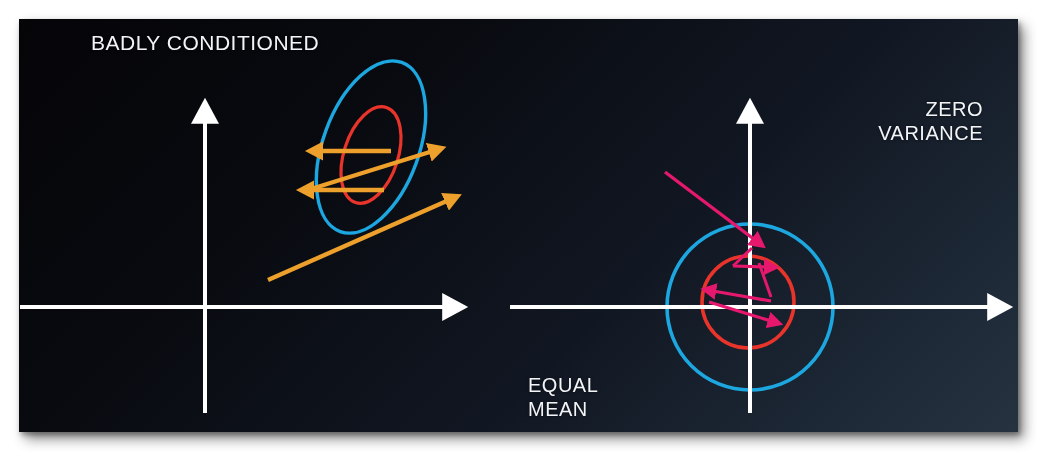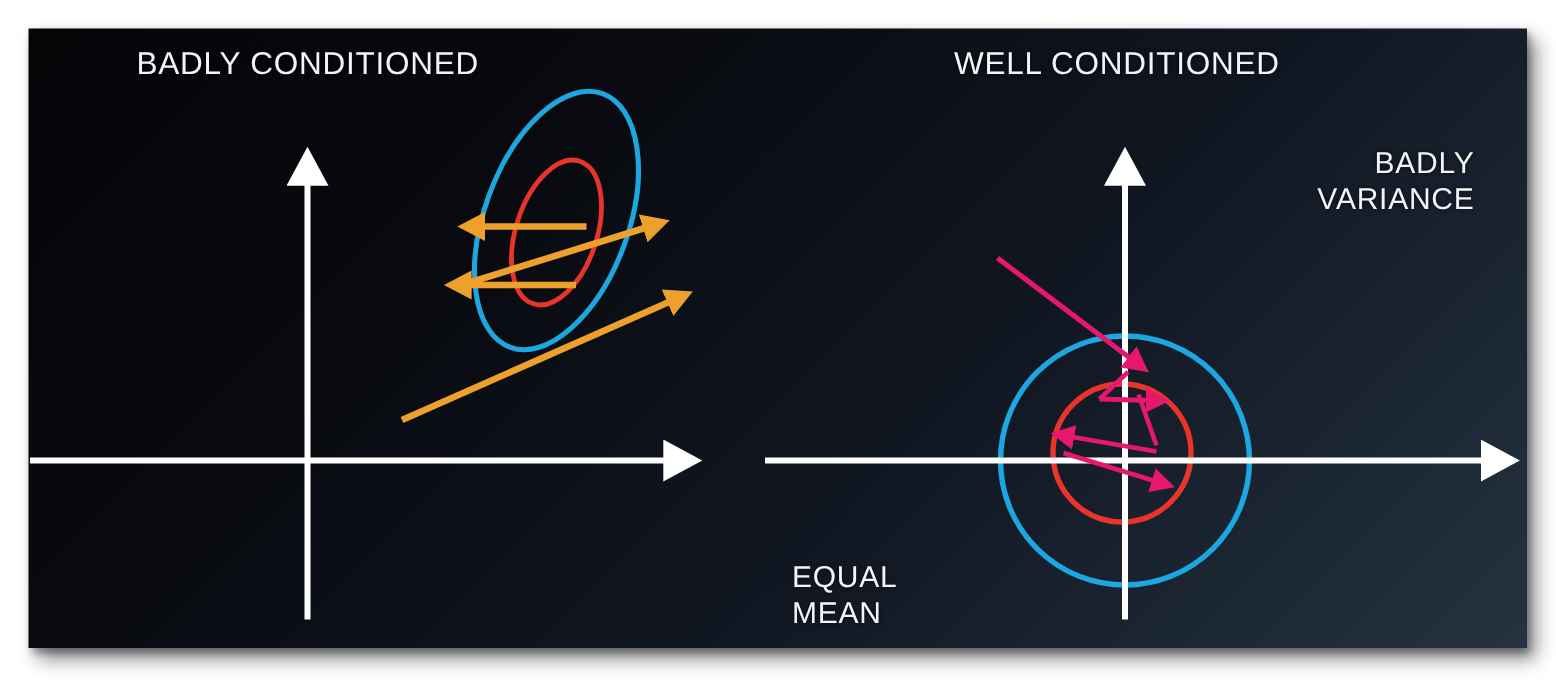--- a/index.html
+++ b/index.html
@@ -130,22 +130,21 @@
           <line x1="714" y1="247" x2="748" y2="248" stroke="#e5186e" stroke-width="3.2" marker-end="url(#arrow-pink)"></line>
           <line x1="752" y1="278" x2="740" y2="244" stroke="#e5186e" stroke-width="3.0"></line>
           <line x1="752" y1="282" x2="694" y2="272" stroke="#e5186e" stroke-width="3.2" marker-end="url(#arrow-pink)"></line>
           <line x1="690" y1="283" x2="752" y2="302" stroke="#e5186e" stroke-width="3.2" marker-end="url(#arrow-pink)"></line>
         </g>
       </g>
     </svg>
 
     <div class="slide-label" id="label-badly">BADLY CONDITIONED</div>
 
-    <div class="slide-label" id="label-well">WELL CONDITIONED</div>
 
-    <div class="slide-label" id="label-equal-variance">BADLY
+    <div class="slide-label" id="label-equal-variance">ZERO
 VARIANCE</div>
 
     <div class="slide-label" id="label-zero-mean">EQUAL
 MEAN</div>
 
   </div>
 </div>
 
 </body></html>

